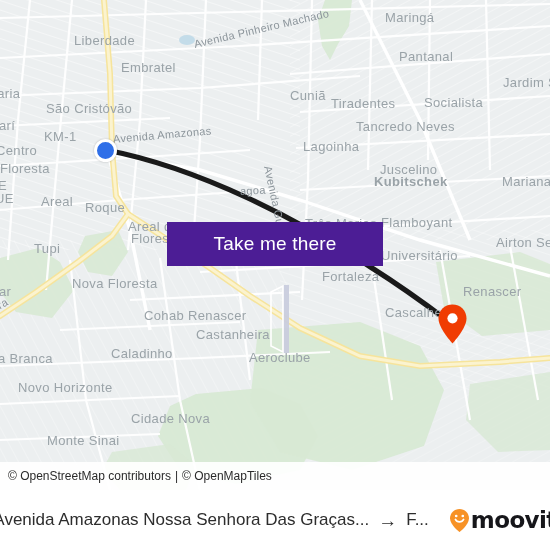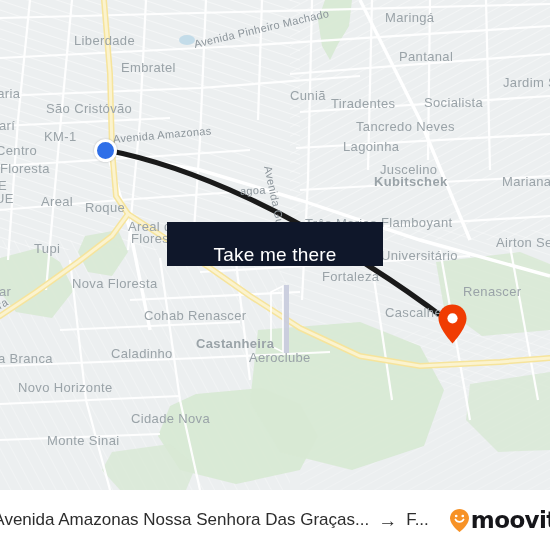--- a/index.html
+++ b/index.html
@@ -61,28 +61,28 @@
     position: absolute;
     left: 437px; top: 303px;
     width: 31px; height: 42px;
   }
 
   
   #take-me-there {
     position: absolute;
     left: 167px; top: 222px;
     width: 216px; height: 44px;
-    background: #0f172a;
+    background: #4c1d95;
     color: #ffffff;
     border: none;
     font-size: 19px;
     font-family: "Liberation Sans", sans-serif;
     letter-spacing: .2px;
     cursor: pointer;
-    display:flex; align-items:flex-end; justify-content:center;
+    display:flex; align-items:center; justify-content:center;
     padding:0;
   }
 
   
   #attribution {
     position: absolute;
     left: 0; top: 462px;
     width: 550px; height: 28px;
     display: flex; align-items: center;
     padding-left: 8px;
@@ -236,42 +236,42 @@
     <div class="lbl" style="left:-6px;  top:86px;">laria</div>
     <div class="lbl" style="left:46px;  top:101px;">São Cristóvão</div>
     <div class="lbl" style="left:290px; top:88px;">Cuniã</div>
     <div class="lbl" style="left:325px; top:96px;margin-left:6px;">Tiradentes</div>
     <div class="lbl" style="left:424px; top:95px;">Socialista</div>
     <div class="lbl" style="left:503px; top:75px;">Jardim S</div>
     <div class="lbl" style="left:-5px;  top:118px;">tarí</div>
     <div class="lbl" style="left:44px;  top:129px;">KM-1</div>
     <div class="lbl" style="left:356px; top:119px;">Tancredo Neves</div>
     <div class="lbl" style="left:-4px;  top:143px;">Centro</div>
-    <div class="lbl" style="left:303px; top:139px;margin-left:40px;">Lagoinha</div>
+    <div class="lbl" style="left:303px; top:139px;">Lagoinha</div>
     <div class="lbl" style="left:0px;   top:161px;">Floresta</div>
     <div class="lbl" style="left:380px; top:162px;">Juscelino</div>
     <div class="lbl" style="left:374px; top:174px;font-weight:bold;">Kubitschek</div>
     <div class="lbl" style="left:502px; top:174px;">Mariana</div>
     <div class="lbl" style="left:-2px;  top:178px;">E</div>
     <div class="lbl" style="left:-5px;  top:191px;">UE</div>
     <div class="lbl" style="left:41px;  top:194px;">Areal</div>
     <div class="lbl" style="left:85px;  top:200px;">Roque</div>
     <div class="lbl" style="left:305px; top:216px;">Três Marias</div>
     <div class="lbl" style="left:381px; top:215px;">Flamboyant</div>
     <div class="lbl" style="left:128px; top:219px;">Areal da</div>
     <div class="lbl" style="left:131px; top:231px;">Floresta</div>
     <div class="lbl" style="left:496px; top:235px;">Airton Sen</div>
     <div class="lbl" style="left:381px; top:248px;">Universitário</div>
     <div class="lbl" style="left:34px;  top:241px;">Tupi</div>
     <div class="lbl" style="left:72px;  top:276px;">Nova Floresta</div>
     <div class="lbl" style="left:322px; top:269px;">Fortaleza</div>
     <div class="lbl" style="left:463px; top:284px;text-align:right;">Renascer</div>
     <div class="lbl" style="left:-5px;  top:284px;">tar</div>
     <div class="lbl" style="left:144px; top:308px;">Cohab Renascer</div>
-    <div class="lbl" style="left:196px; top:336px;font-weight:bold;">Castanheira</div>
+    <div class="lbl" style="left:196px; top:327px;">Castanheira</div>
     <div class="lbl" style="left:385px; top:305px;">Cascalheira</div>
     <div class="lbl" style="left:-2px;  top:351px;">a Branca</div>
     <div class="lbl" style="left:111px; top:346px;">Caladinho</div>
     <div class="lbl" style="left:249px; top:350px;">Aeroclube</div>
     <div class="lbl" style="left:18px;  top:380px;">Novo Horizonte</div>
     <div class="lbl" style="left:131px; top:411px;">Cidade Nova</div>
     <div class="lbl" style="left:47px;  top:433px;text-align:center;">Monte Sinai</div>
 
     <div class="rd" style="left:194px; top:38px;  transform:rotate(-13deg); transform-origin:0 50%;">Avenida Pinheiro Machado</div>
     <div class="rd" style="left:113px; top:133px; transform:rotate(-5deg);  transform-origin:0 50%;">Avenida Amazonas</div>
@@ -283,20 +283,25 @@
 
     <svg id="dest-marker" viewBox="0 0 31 42">
       <path d="M15.5 1.5 C 7.5 1.5, 1.5 7.6, 1.5 15.6 C 1.5 25.5, 15.5 40.5, 15.5 40.5 C 15.5 40.5, 29.5 25.5, 29.5 15.6 C 29.5 7.6, 23.5 1.5, 15.5 1.5 Z" fill="#f03c02"></path>
       <circle cx="15.5" cy="15.3" r="5.1" fill="#ffffff"></circle>
     </svg>
 
     <button id="take-me-there">
       <span>Take me there</span>
     </button>
 
+    <div id="attribution">
+      <span class="attr-seg">© OpenStreetMap contributors</span>
+      <span class="attr-sep">|</span>
+      <span class="attr-seg">© OpenMapTiles</span>
+    </div>
   </div>
 
   <div id="footer">
     <div id="footer-route">
       <span id="footer-origin">Avenida Amazonas Nossa Senhora Das Graças...</span>
       <span id="arrow-icon">→</span>
       <span id="footer-dest">F...</span>
       <span id="moovit-logo">
         <svg width="21" height="25" viewBox="0 0 21 25">
           <path d="M10.5 1 C 5.3 1, 1 5.1, 1 10.3 C 1 17.2, 10.5 24, 10.5 24 C 10.5 24, 20 17.2, 20 10.3 C 20 5.1, 15.7 1, 10.5 1 Z" fill="#f79226"></path>

